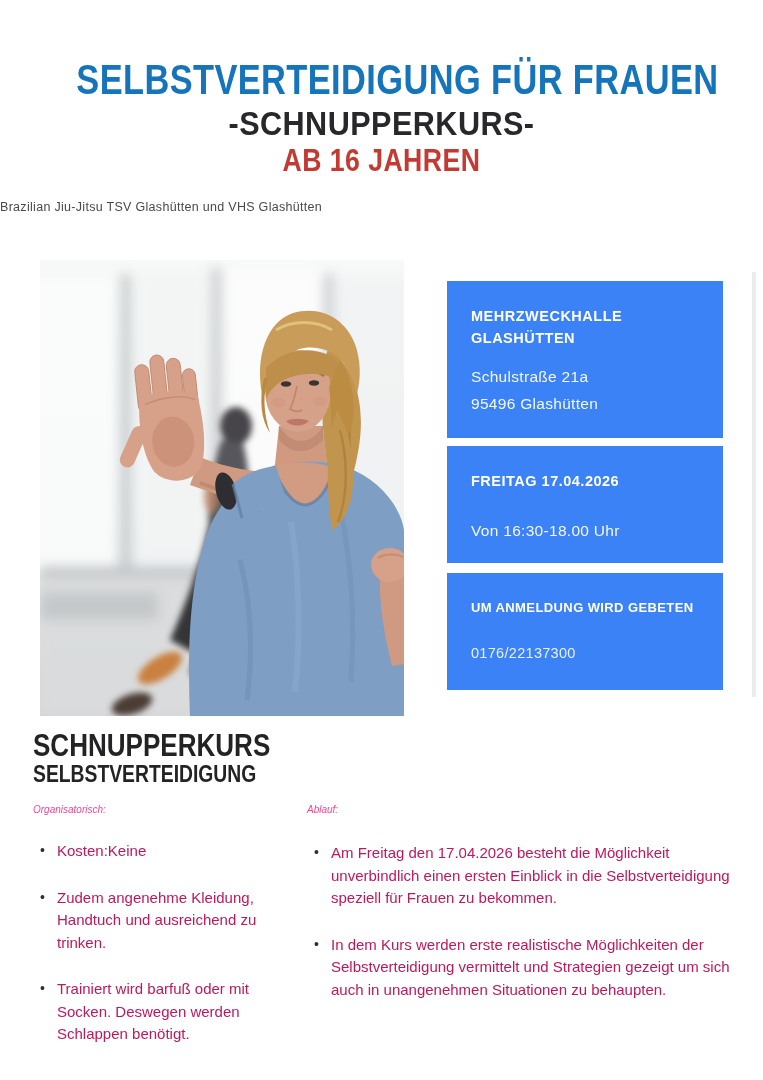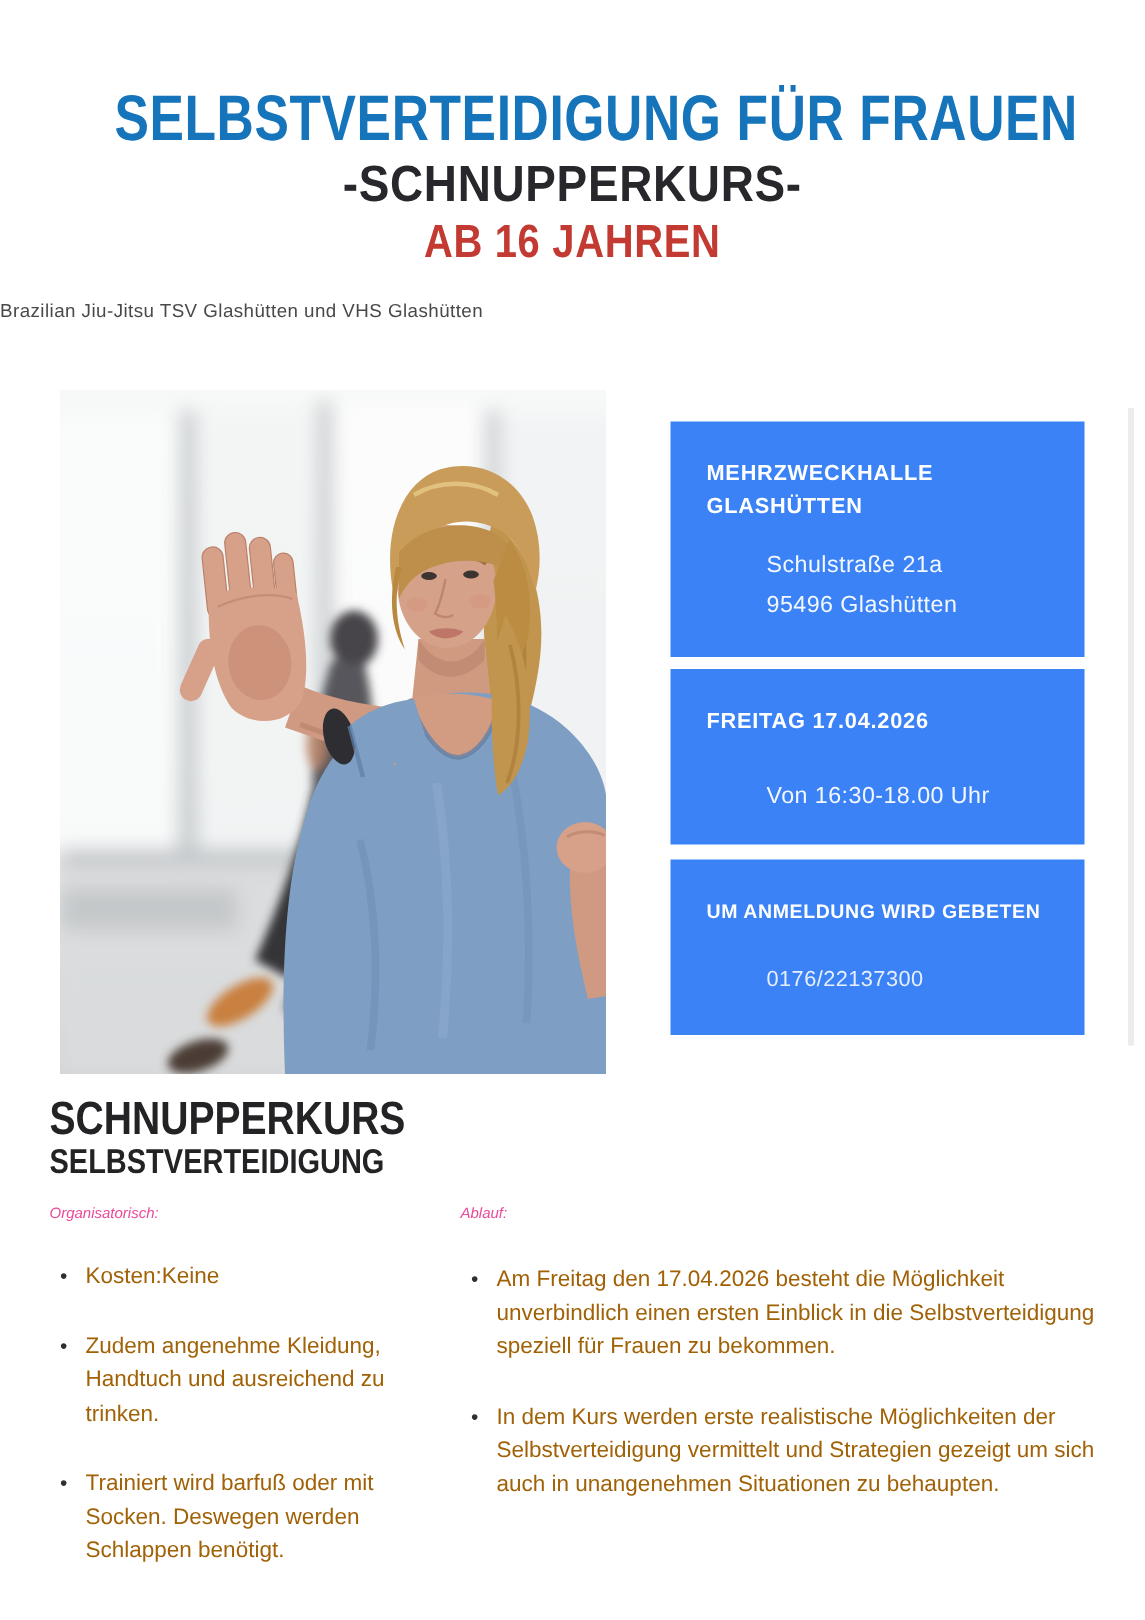--- a/index.html
+++ b/index.html
@@ -28,38 +28,38 @@
 
   
   .infobox { position:absolute; left:447px; width:276px; background:#3b82f6; color:#fff; padding:25px 24px; }
   .infobox.b1 { top:281px; height:157px; }
   .infobox.b2 { top:446px; height:117px; }
   .infobox.b3 { top:573px; height:117px; }
   .infobox h4 { font-size:14.5px; font-weight:700; letter-spacing:.5px; line-height:1.5;
                 white-space:pre-line; margin-bottom:13px; }
   .infobox.b2 h4 { margin-bottom:24px; }
   .infobox.b3 h4 { font-size:13px; margin-bottom:24px; letter-spacing:.4px; }
-  .infobox p  { font-size:15.5px; font-weight:400; line-height:1.8; letter-spacing:.3px; opacity:.94;margin-left:40px; }
+  .infobox p  { font-size:15.5px; font-weight:400; line-height:1.8; letter-spacing:.3px; opacity:.94; }
   .infobox.b3 p { font-size:14.5px; line-height:1.65; opacity:.88; }
 
   
   .d-head { position:absolute; left:33px; line-height:1; white-space:nowrap;
             font-weight:700; color:#232326; transform-origin:left top; }
   .d1 { top:730px; font-size:31px; transform:scaleX(.84); }
   .d2 { top:763px; font-size:23px; transform:scaleX(.84); }
 
   .col-head { position:absolute; top:804px; font-size:10px; color:#ec4899;font-style:italic; }
   .col-head.left  { left:33px; }
   .col-head.right { left:307px; }
 
   ul.bullets { position:absolute; list-style:none; }
   ul.bullets.leftcol  { left:37px;  top:840px; width:264px; }
   ul.bullets.rightcol { left:311px; top:842px; width:430px; }
   ul.bullets li { position:relative; padding-left:20px; font-size:15px; line-height:1.5;
-                  color:#a16207; margin-bottom:24px; }
+                  color:#be185d; margin-bottom:24px; }
   ul.bullets li::before { content:"•"; position:absolute; left:3px; top:0; font-size:14px; color:#2f2f31; }
 </style>
 </head>
 <body>
 
 <h1 class="t-line t1">SELBSTVERTEIDIGUNG FÜR FRAUEN</h1>
 <h2 class="t-line t2">-SCHNUPPERKURS-</h2>
 <h2 class="t-line t3">AB 16 JAHREN</h2>
 <p class="org-line">Brazilian Jiu-Jitsu TSV Glashütten und VHS Glashütten</p>
 

